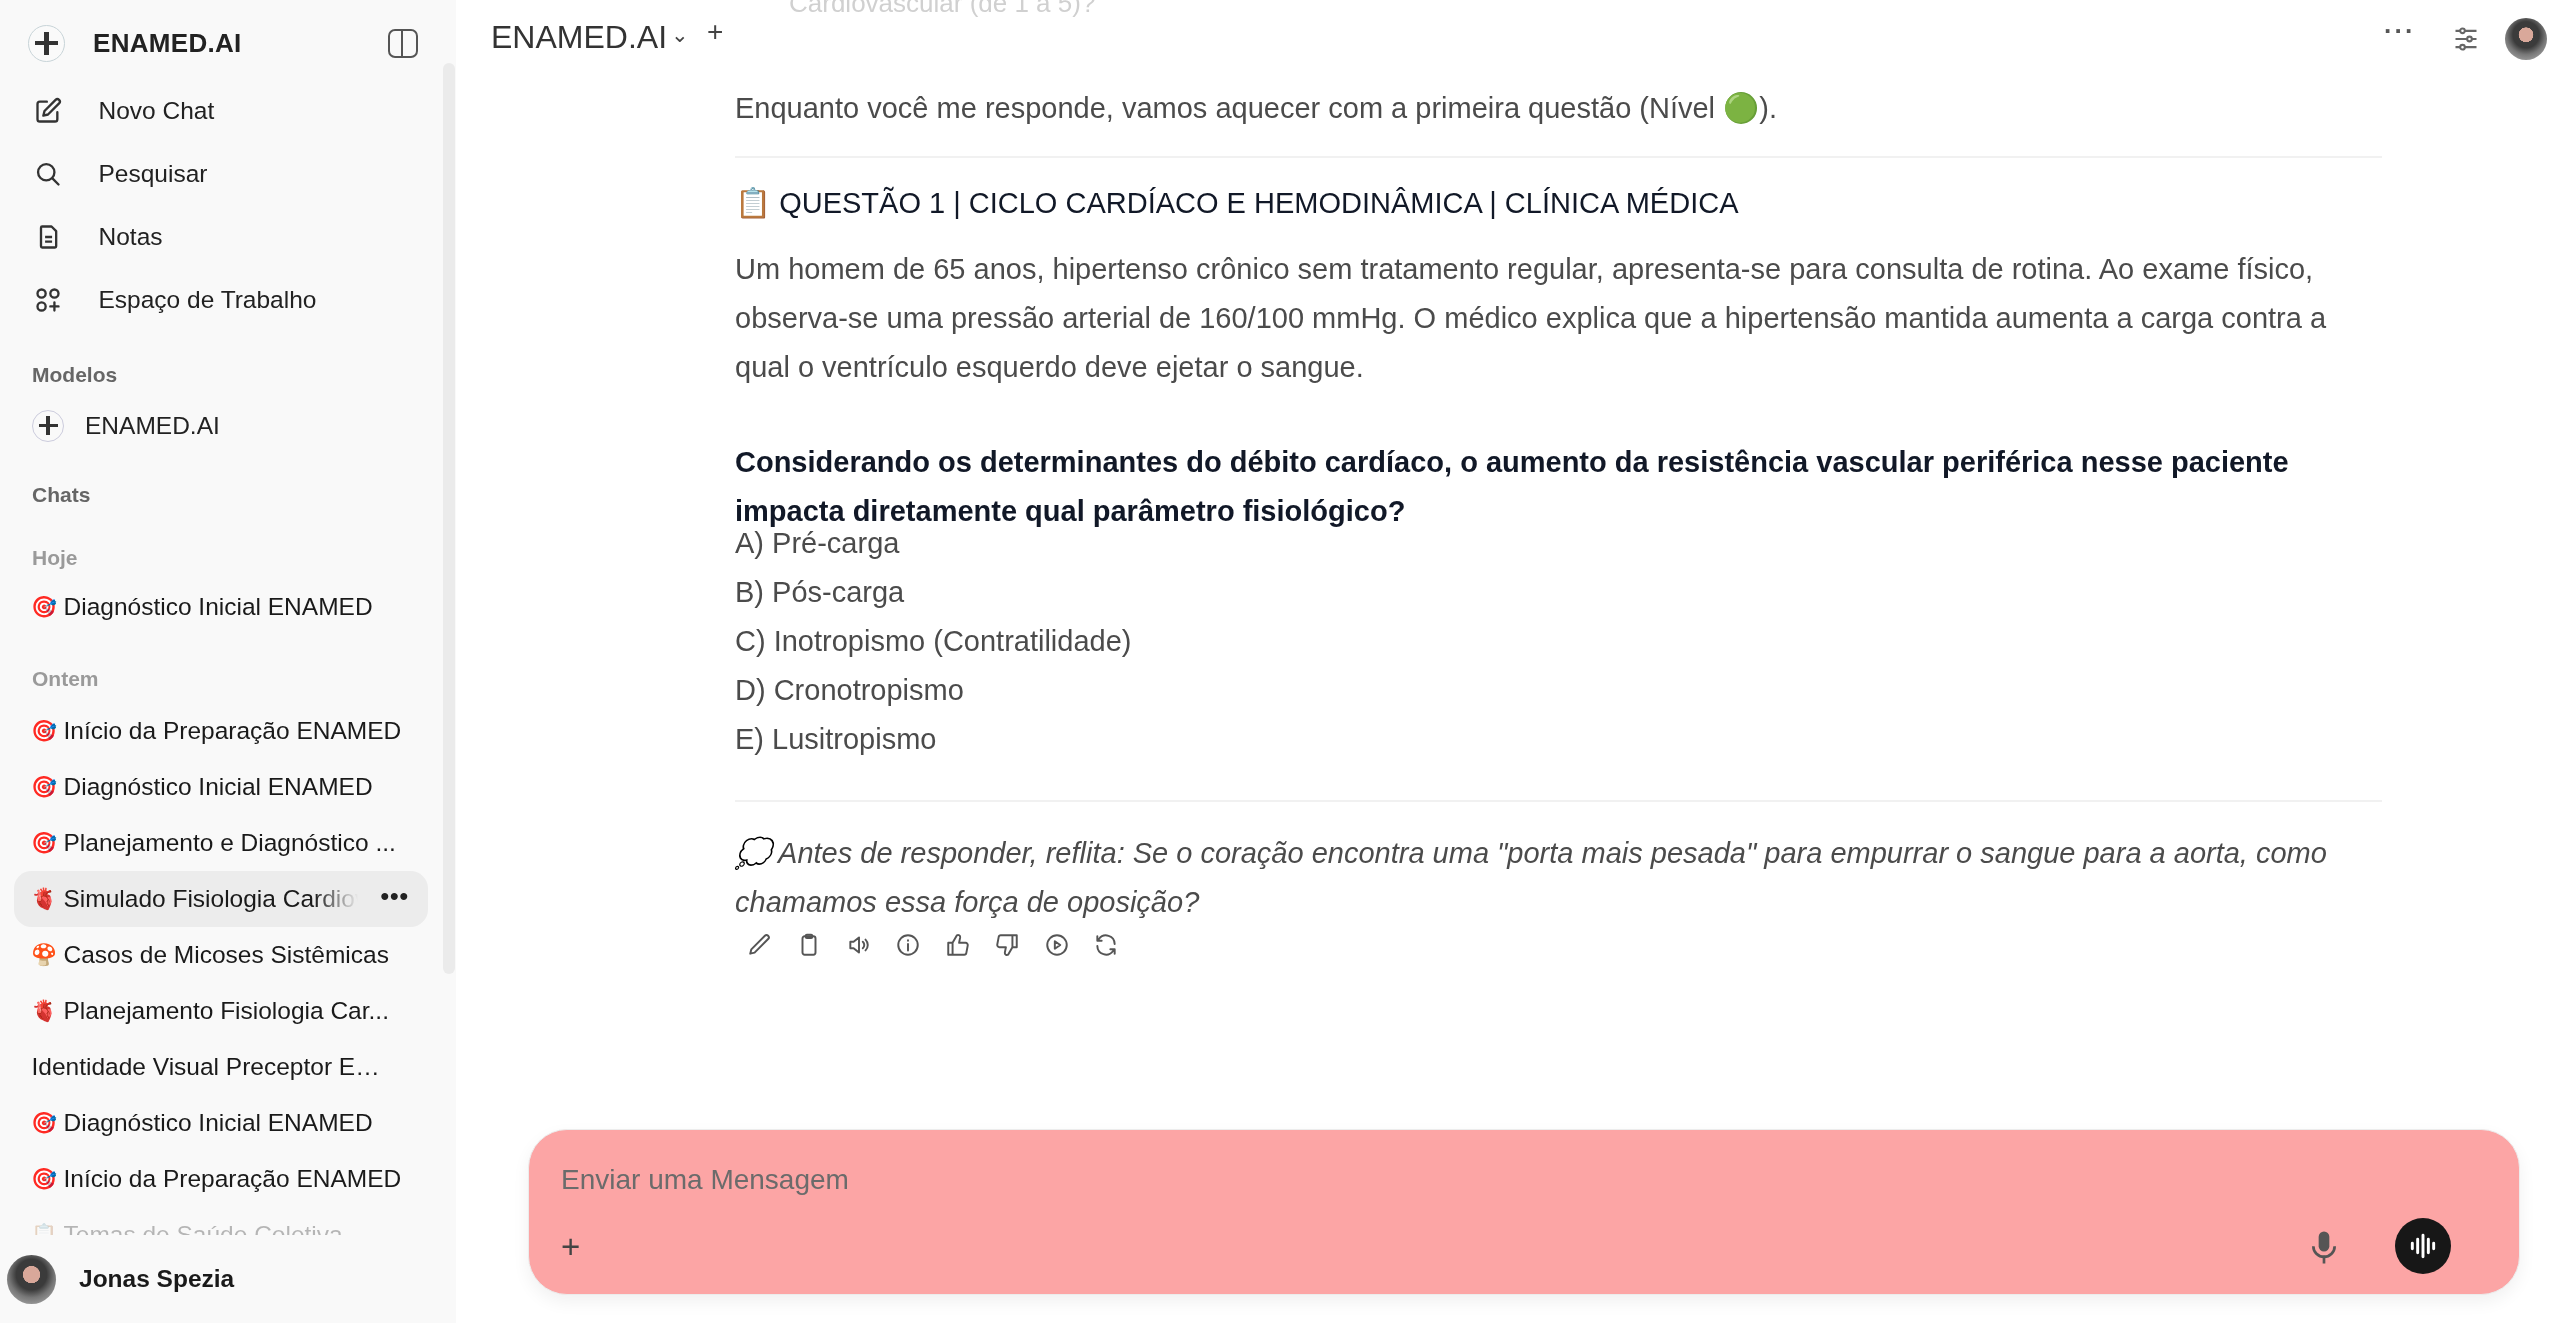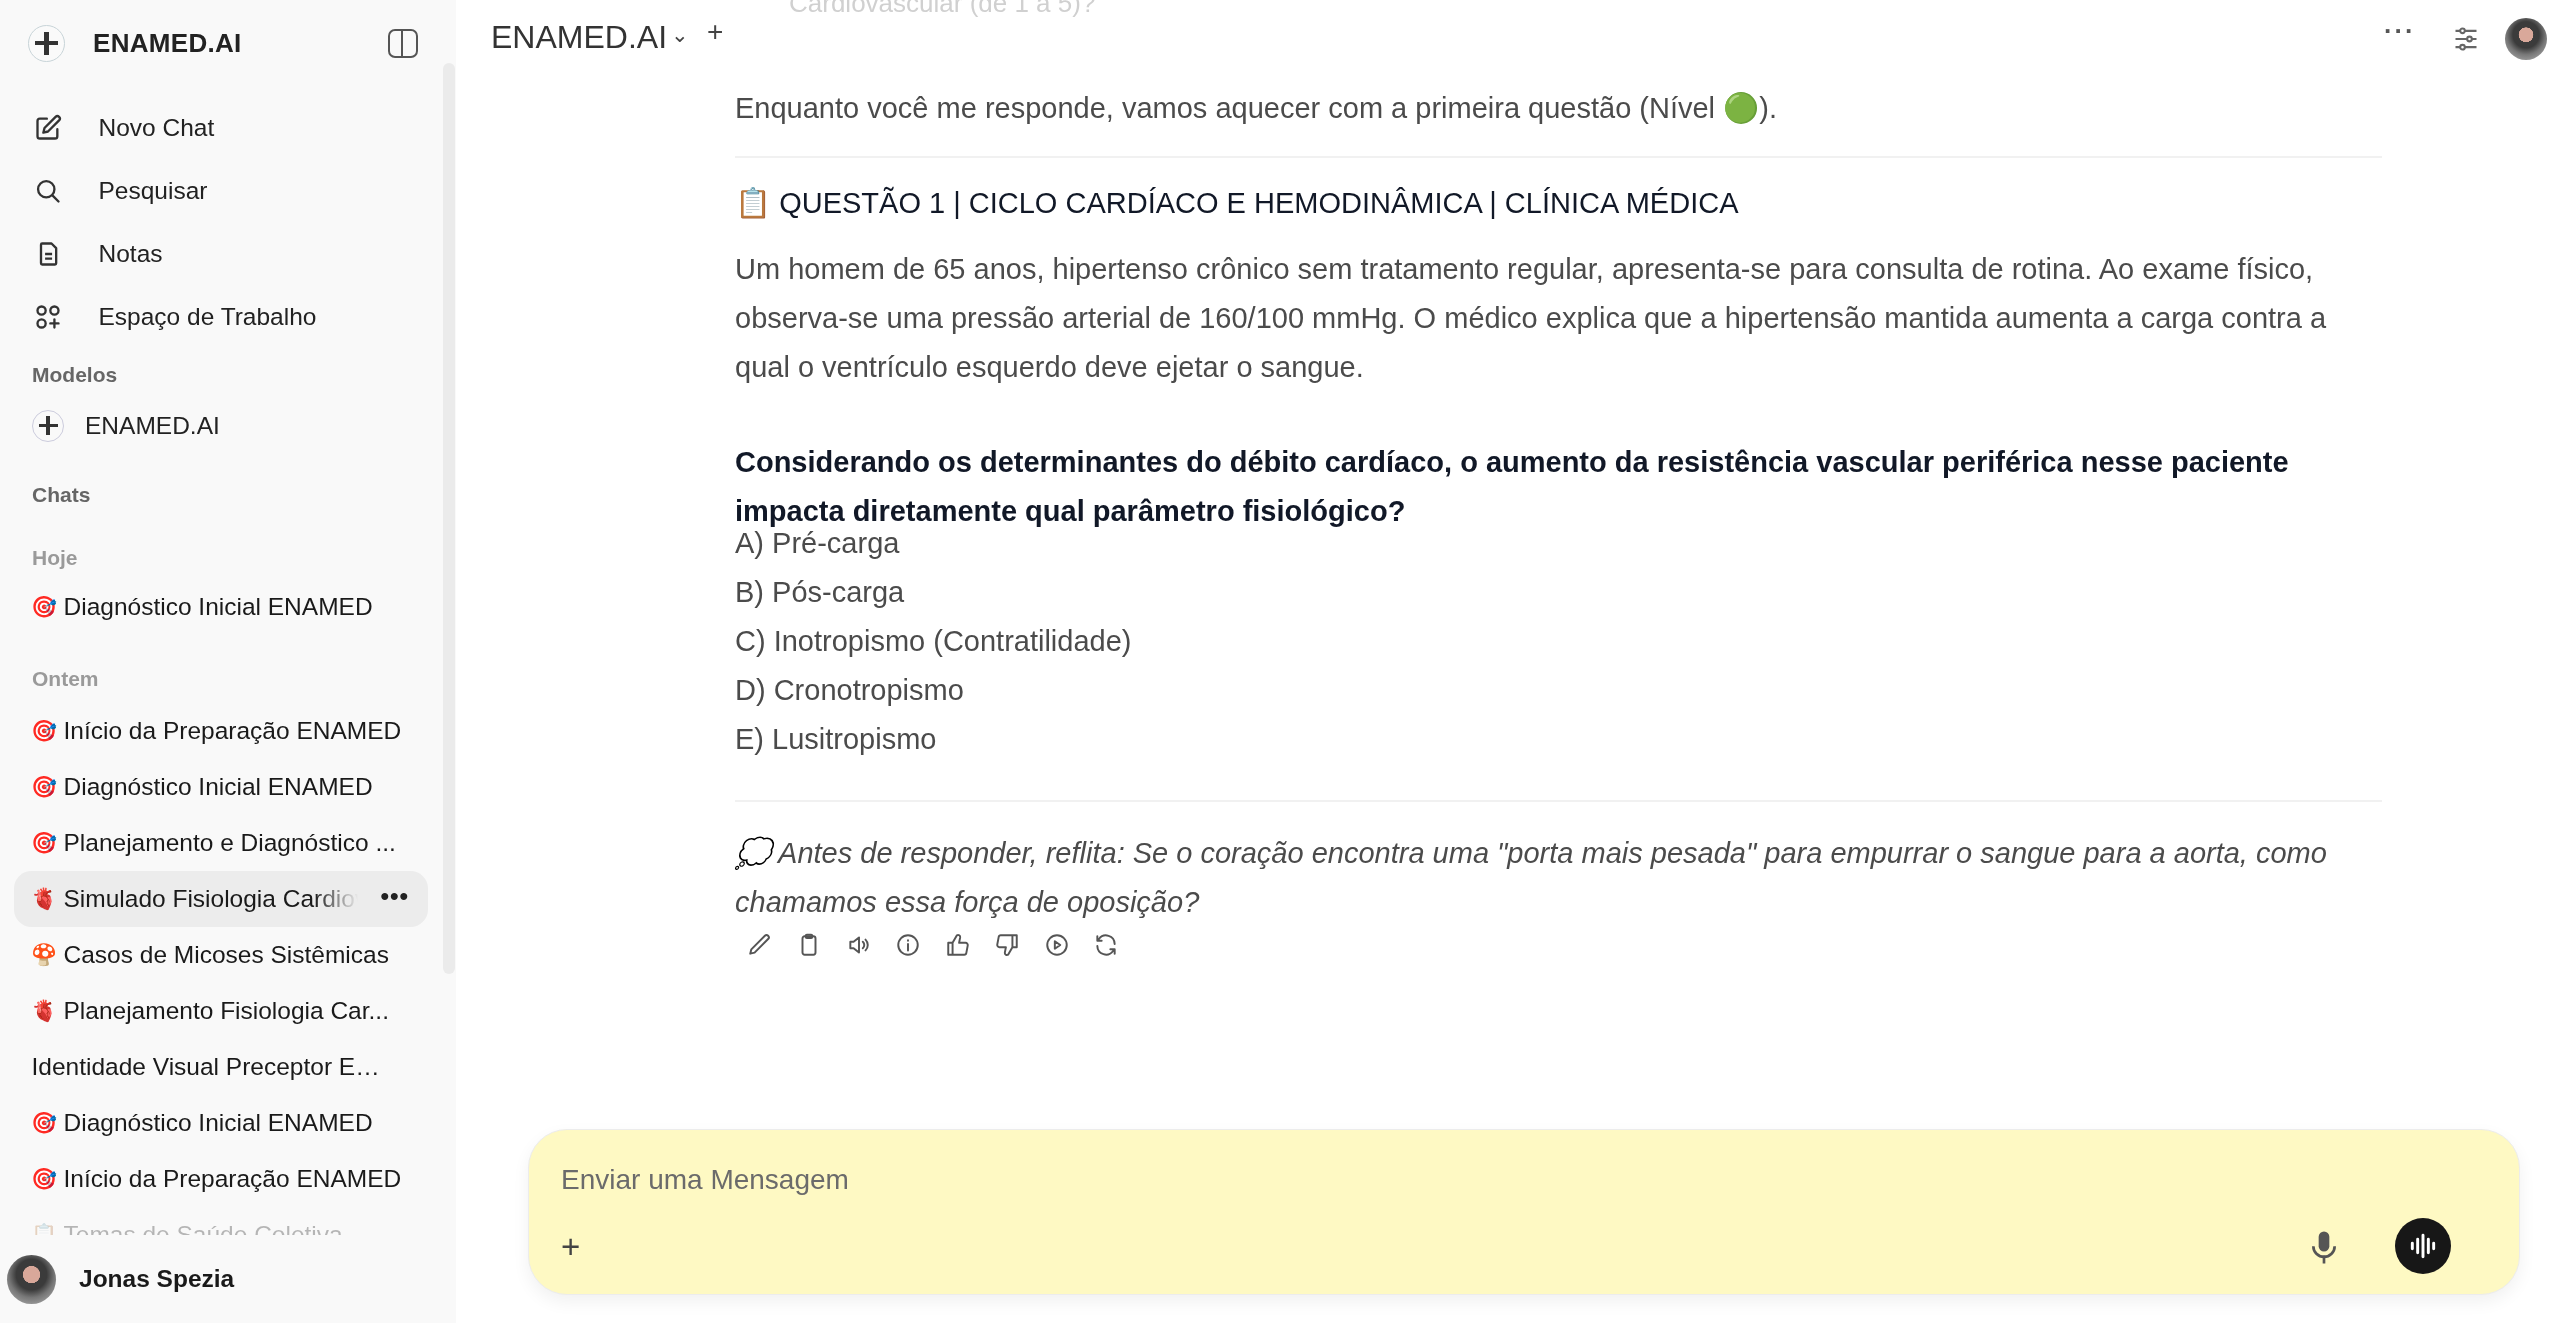--- a/index.html
+++ b/index.html
@@ -11,21 +11,21 @@
   .sidebar { position: absolute; left: 0; top: 0; width: 456px; height: 1323px; background: #f9f9f9; }
   .sb-header { position: absolute; left: 0; top: 0; width: 456px; height: 88px; }
   .sb-logo { position: absolute; left: 28px; top: 24.5px; width: 37px; height: 37px; border-radius: 50%;
     border: 1.8px solid #c8d4d8; background: #fafafa; display:flex; align-items:center; justify-content:center; }
   .sb-logo .cross-v { position:absolute; width:4.4px; height:23px; background:#333; }
   .sb-logo .cross-h { position:absolute; width:23px; height:4.4px; background:#333; }
   .sb-title { position: absolute; left: 93px; top: 28px; font-size: 26px; font-weight: 700; color: #222; letter-spacing: 0.3px; }
   .sb-toggle { position: absolute; left: 388px; top: 29px; width: 30px; height: 29px; border: 2.6px solid #555; border-radius: 7px; }
   .sb-toggle::after { content:""; position:absolute; left: 10.5px; top:0; width:2.6px; height:100%; background:#555; }
 
-  .sb-nav { position: absolute; left: 14px; top: 96px; width: 419px; }
+  .sb-nav { position: absolute; left: 14px; top: 79px; width: 419px; }
   .nav-item { display: flex; align-items: center; height: 63px; padding-left: 17.5px; border-radius: 16px; cursor: pointer; }
   .nav-item .ico { width: 32px; height: 32px; margin-right: 35px; display:flex; align-items:center; justify-content:center; }
   .nav-item .lbl { font-size: 24.5px; color: #222; }
 
   .sb-scroll { position: absolute; left: 0; top: 342px; width: 442px; height: 894px; overflow: hidden; }
   .section-label { font-size: 21px; font-weight: 700; color: #666; padding-left: 32px; }
   .section-label.muted { color: #9a9a9a; }
   .model-item { display:flex; align-items:center; height: 63px; padding-left: 32px; }
   .model-item .mlogo { width: 32px; height: 32px; border-radius:50%; border:1.8px solid #ccd; position:relative; display:flex; align-items:center; justify-content:center; margin-right: 21px; }
   .model-item .mlogo .cross-v { position:absolute; width:3.5px; height:19px; background:#333; }
@@ -66,21 +66,21 @@
   .q-title { position: absolute; left: 0; top: 107px; font-size: 29px; font-weight: 400; color: #111827; }
   .q-body { position: absolute; left: 0; top: 166px; width: 1647px; }
   .q-ask { position: absolute; left: 0; top: 359px; width: 1647px; font-size: 29px; line-height: 49px; font-weight: 700; color: #111827; }
   .options { position: absolute; left: 0; top: 440px; }
   .options .opt { font-size: 29px; line-height: 49px; color: #4b4b4b; }
   .reflect { position: absolute; left: 0; top: 750px; width: 1647px; font-style: italic; }
   .actions { position: absolute; left: 8.8px; top: 850px; display:flex; gap: 17.5px; }
   .actions .act { width: 32px; height: 32px; display:flex; align-items:center; justify-content:center; cursor:pointer; }
 
   .composer { position: absolute; left: 72px; top: 1129px; width: 1992px; height: 166px; border: 1.8px solid #ececec; border-radius: 39px;
-    background: #fef9c3; box-shadow: 0 7px 17.5px rgba(0,0,0,0.06); }
+    background: #fca5a5; box-shadow: 0 7px 17.5px rgba(0,0,0,0.06); }
   .composer .input { position: absolute; left: 32px; top: 28px; width: 1752px; height: 44px; border: none; outline: none;
     font-size: 28px; font-family: "Liberation Sans", sans-serif; color: #333; background: transparent; }
   .composer .input::placeholder { color: #6b6b6b; }
   .composer .plusbtn { position: absolute; left: 32px; top: 98px; font-size: 33px; color: #444; }
   .composer .mic { position: absolute; left: 1779px; top: 98px; width: 32px; height: 39px; }
   .composer .voice { position: absolute; left: 1866px; top: 88px; width: 56px; height: 56px; border-radius: 50%; background: #171717;
     display:flex; align-items:center; justify-content:center; }
 </style>
 </head>
 <body>

